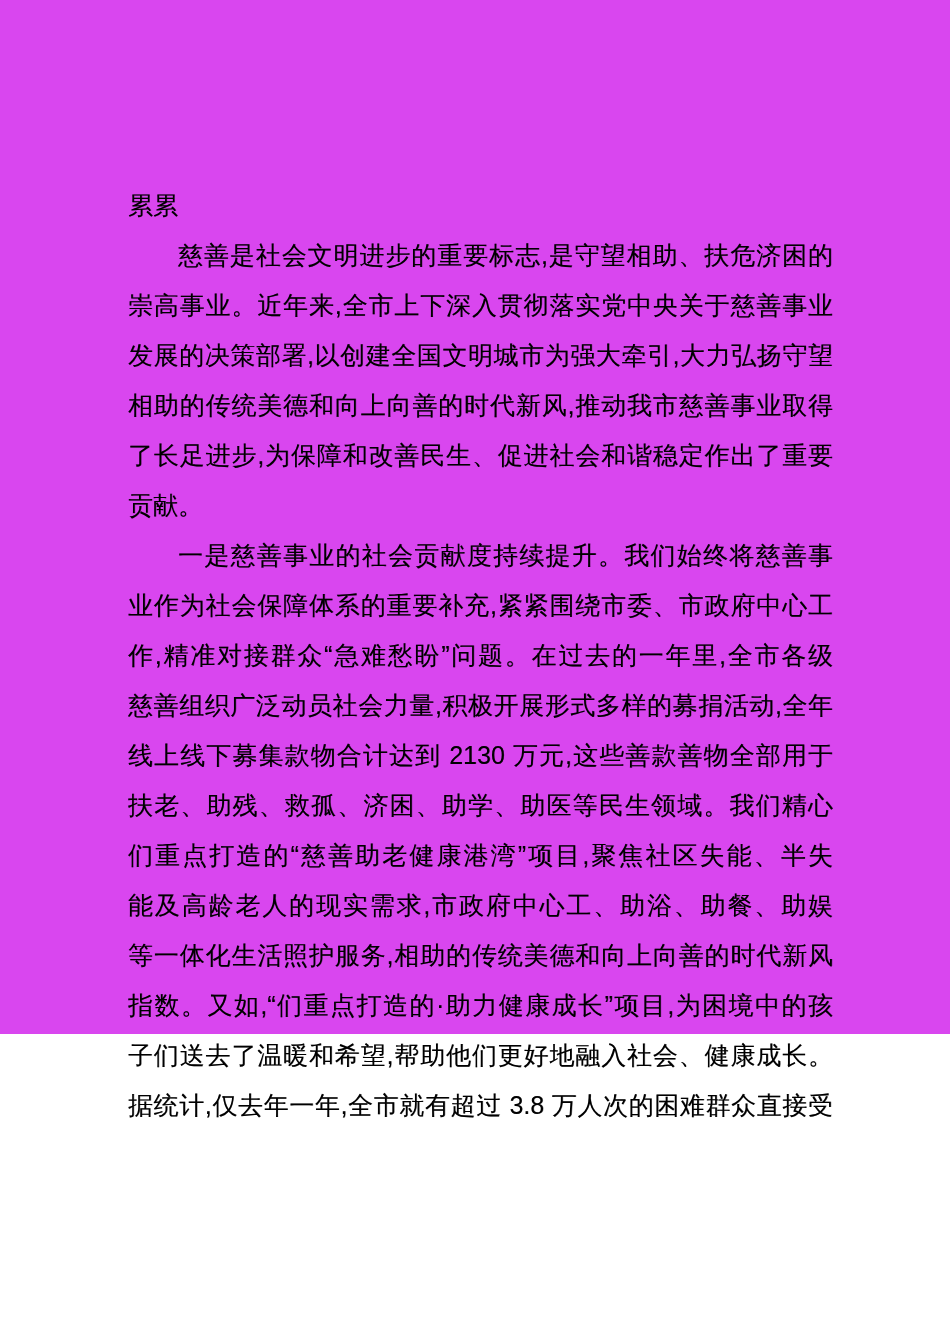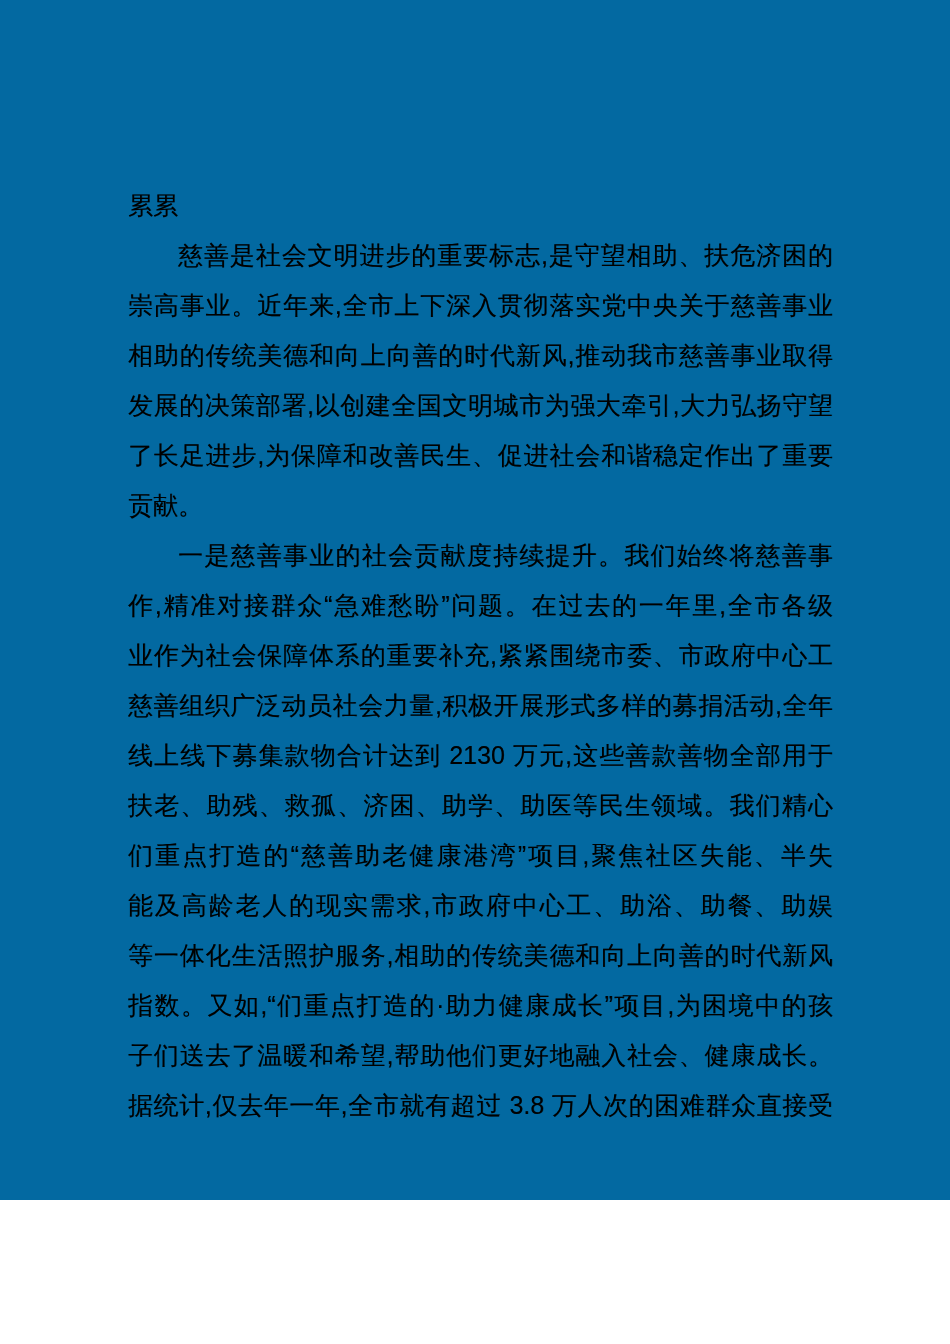--- a/index.html
+++ b/index.html
@@ -13,22 +13,22 @@
     color: #000000;
     font-family: "Liberation Sans", sans-serif;
     overflow: hidden;
     position: relative;
   }
   .page {
     position: absolute;
     top: 0;
     left: 0;
     width: 950px;
-    height: 1200px;
-    background: #0369a1;
+    height: 1034px;
+    background: #d946ef;
   }
   .doc {
     position: absolute;
     left: 128px;
     top: 180px;
     width: 705px;
     font-size: 25px;
     line-height: 50px;
     color: #000000;
     text-shadow: 0.4px 0 0 rgba(0,0,0,0.45);
@@ -63,29 +63,29 @@
 </head>
 <body>
 
 <div class="page">
   <div class="doc">
     <h1 class="heading">累累</h1>
     <div id="paragraphs">
         <div class="paragraph">
           <div class="line indent">慈善是社会文明进步的重要标志,是守望相助、扶危济困的</div>
           <div class="line">崇高事业。近年来,全市上下深入贯彻落实党中央关于慈善事业</div>
+          <div class="line">发展的决策部署,以创建全国文明城市为强大牵引,大力弘扬守望</div>
           <div class="line">相助的传统美德和向上向善的时代新风,推动我市慈善事业取得</div>
-          <div class="line">发展的决策部署,以创建全国文明城市为强大牵引,大力弘扬守望</div>
           <div class="line">了长足进步,为保障和改善民生、促进社会和谐稳定作出了重要</div>
           <div class="line no-justify">贡献。</div>
         </div>
         <div class="paragraph">
           <div class="line indent">一是慈善事业的社会贡献度持续提升。我们始终将慈善事</div>
+          <div class="line">业作为社会保障体系的重要补充,紧紧围绕市委、市政府中心工</div>
           <div class="line">作,精准对接群众“急难愁盼”问题。在过去的一年里,全市各级</div>
-          <div class="line">业作为社会保障体系的重要补充,紧紧围绕市委、市政府中心工</div>
           <div class="line">慈善组织广泛动员社会力量,积极开展形式多样的募捐活动,全年</div>
           <div class="line">线上线下募集款物合计达到 2130 万元,这些善款善物全部用于</div>
           <div class="line">扶老、助残、救孤、济困、助学、助医等民生领域。我们精心</div>
           <div class="line">们重点打造的“慈善助老健康港湾”项目,聚焦社区失能、半失</div>
           <div class="line">能及高龄老人的现实需求,市政府中心工、助浴、助餐、助娱</div>
           <div class="line">等一体化生活照护服务,相助的传统美德和向上向善的时代新风</div>
           <div class="line">指数。又如,“们重点打造的·助力健康成长”项目,为困境中的孩</div>
           <div class="line">子们送去了温暖和希望,帮助他们更好地融入社会、健康成长。</div>
           <div class="line">据统计,仅去年一年,全市就有超过 3.8 万人次的困难群众直接受</div>
         </div>

